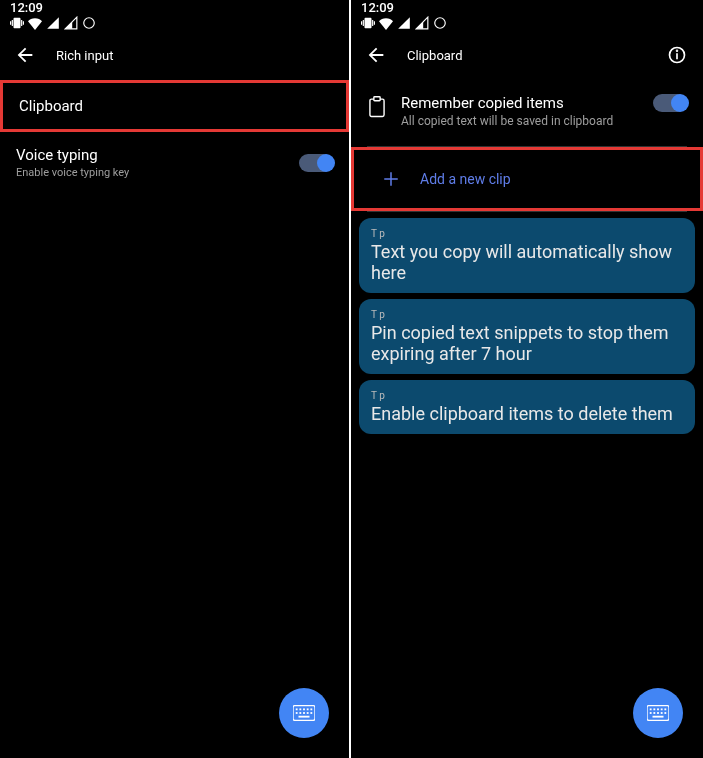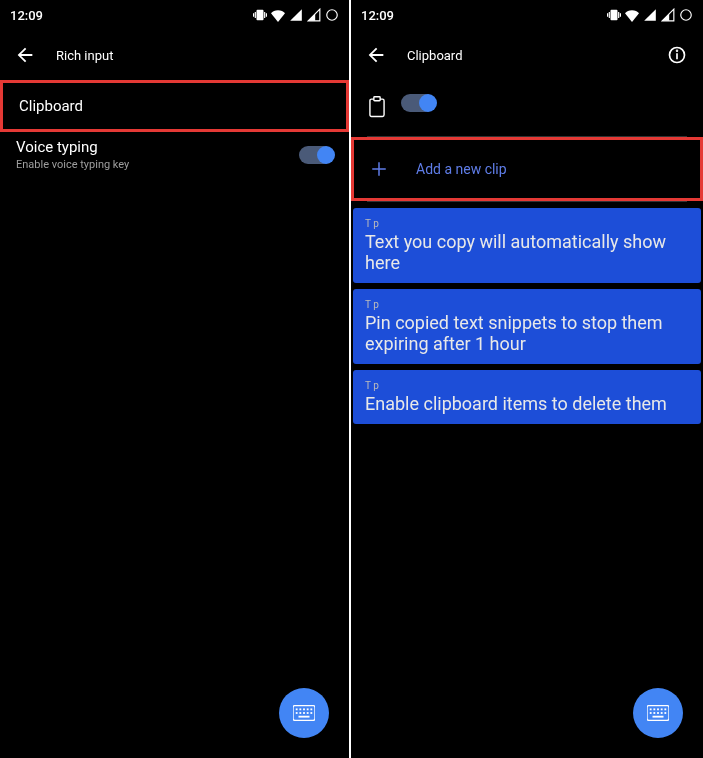--- a/index.html
+++ b/index.html
@@ -1,45 +1,45 @@
 <!DOCTYPE html>
 <html><head>
 <meta charset="utf-8">
 <style>
 * { margin: 0; padding: 0; box-sizing: border-box; font-family: Roboto, -apple-system, sans-serif; }
 body { background: #fff; display: flex; width: 703px; height: 758px; }
 .panel { background: #000; height: 758px; position: relative; overflow: hidden; }
 .panel-left { width: 351px; border-right: 2px solid #fff; }
 .panel-right { width: 352px; }
-.status-bar { height: 30px; display: flex; align-items: center; justify-content: space-between; padding: 0 10px; color: #fff; font-size: 13px; font-weight: 500; }
+.status-bar { height: 30px; display: flex; align-items: flex-start; justify-content: space-between; padding: 0 10px; color: #fff; font-size: 13px; font-weight: 500; flex-direction: column; }
 .status-icons { display: flex; align-items: center; gap: 4px; }
 .status-icons svg { width: 14px; height: 14px; fill: #fff; }
 .header { display: flex; align-items: center; padding: 14px 16px 14px 14px; color: #fff; }
 .header-title { font-size: 13px; font-weight: 400; margin-left: 20px; flex: 1; }
 .back-arrow { width: 22px; height: 22px; }
 .info-icon { width: 20px; height: 20px; }
-.setting-row { padding: 6px 16px; display: flex; align-items: center; justify-content: space-between; }
+.setting-row { padding: 14px 16px; display: flex; align-items: center; justify-content: space-between; }
 .setting-text { flex: 1; }
 .setting-title { color: #fff; font-size: 15px; }
 .setting-sub { color: #9e9e9e; font-size: 11px; margin-top: 2px; }
 .toggle { width: 34px; height: 18px; background: #4a5a78; border-radius: 9px; position: relative; }
 .toggle::after { content: ''; width: 18px; height: 18px; background: #4285f4; border-radius: 50%; position: absolute; right: -2px; top: 0; }
 .red-box { border: 3px solid #e53935; }
 .clipboard-row-left { padding: 14px 16px; }
 .clip-header { display: flex; align-items: flex-start; padding: 14px 16px 18px; gap: 14px; }
 .clip-icon { width: 20px; height: 22px; margin-top: 2px; }
 .clip-text { flex: 1; }
 .clip-title { color: #fff; font-size: 15px; }
 .clip-sub { color: #9e9e9e; font-size: 12px; margin-top: 2px; }
 .divider { height: 1px; background: #333; margin: 0 16px; }
 .add-clip-wrap { padding: 0; }
-.add-clip { display: flex; align-items: center; padding: 20px 16px; gap: 28px; }
+.add-clip { display: flex; align-items: center; padding: 20px 28px; gap: 20px; }
 .plus-icon { width: 18px; height: 18px; color: #5f7de8; }
 .add-clip-text { color: #5f7de8; font-size: 14px; }
-.tip-card { background: #1d4ed8; margin: 6px 2px; padding: 10px 12px; border-radius: 3px; }
+.tip-card { background: #0c4a6e; margin: 6px 8px; padding: 10px 12px; border-radius: 12px; }
 .tip-label { color: #bbb; font-size: 10px; }
 .tip-text { color: #e8e8e8; font-size: 18px; margin-top: 2px; }
 .fab { position: absolute; bottom: 20px; right: 20px; width: 50px; height: 50px; background: #4285f4; border-radius: 50%; display: flex; align-items: center; justify-content: center; box-shadow: 0 2px 6px rgba(0,0,0,.4); }
 .kbd-icon { width: 22px; height: 16px; }
 </style>
 </head>
 <body>
 
 <div class="panel panel-left">
   <div class="status-bar">
@@ -135,20 +135,24 @@
         <line x1="12" y1="10" x2="12" y2="17"></line>
         <circle cx="12" cy="7" r="0.5" fill="#fff"></circle>
       </svg>
   </div>
 
   <div class="clip-header">
     <svg class="clip-icon" viewBox="0 0 24 28" fill="none" stroke="#fff" stroke-width="1.8">
         <rect x="3" y="4" width="18" height="22" rx="2"></rect>
         <rect x="8" y="1" width="8" height="5" rx="1" fill="#000"></rect>
       </svg>
+    <div class="clip-text">
+      <div class="clip-title">Remember copied items</div>
+      <div class="clip-sub">All copied text will be saved in clipboard</div>
+    </div>
     <div class="toggle"></div>
   </div>
 
   <div class="divider"></div>
 
   <div class="add-clip-wrap red-box">
     <div class="add-clip">
       <svg class="plus-icon" viewBox="0 0 24 24" fill="none" stroke="#5f7de8" stroke-width="2">
           <line x1="12" y1="3" x2="12" y2="21"></line>
           <line x1="3" y1="12" x2="21" y2="12"></line>
@@ -158,21 +162,21 @@
   </div>
 
   <div class="divider"></div>
 
   <div class="tip-card">
     <div class="tip-label">T p</div>
     <div class="tip-text">Text you copy will automatically show here</div>
   </div>
   <div class="tip-card">
     <div class="tip-label">T p</div>
-    <div class="tip-text">Pin copied text snippets to stop them expiring after 1 hour</div>
+    <div class="tip-text">Pin copied text snippets to stop them expiring after 7 hour</div>
   </div>
   <div class="tip-card">
     <div class="tip-label">T p</div>
     <div class="tip-text">Enable clipboard items to delete them</div>
   </div>
 
   <div class="fab">
     <svg class="kbd-icon" viewBox="0 0 24 16" fill="#fff">
         <rect x="0" y="0" width="24" height="16" rx="2" fill="none" stroke="#fff" stroke-width="1.5"></rect>
         <rect x="3" y="3" width="2" height="2"></rect>

